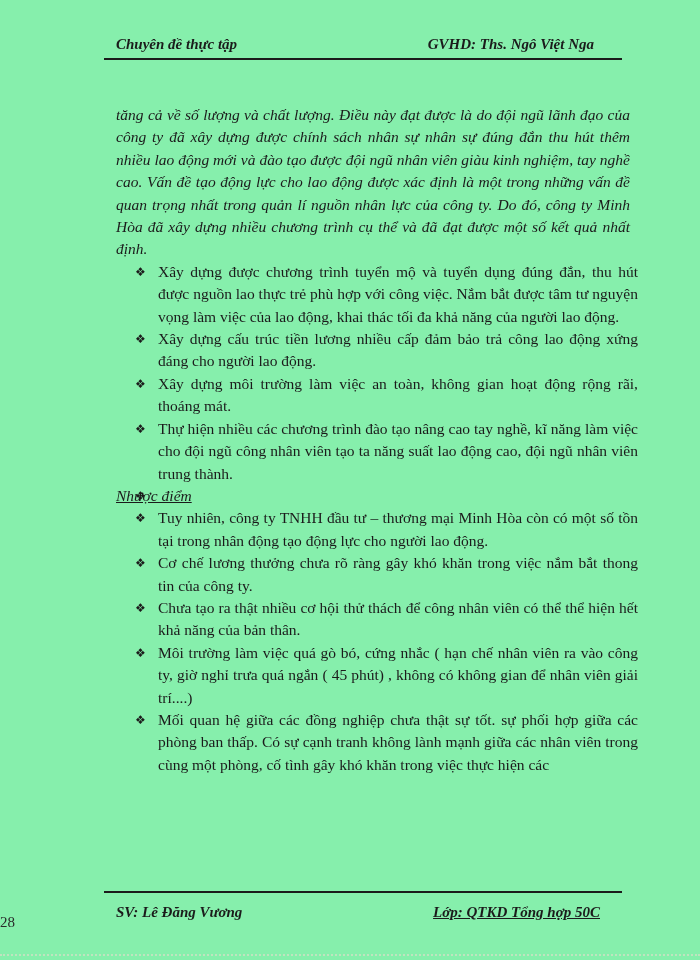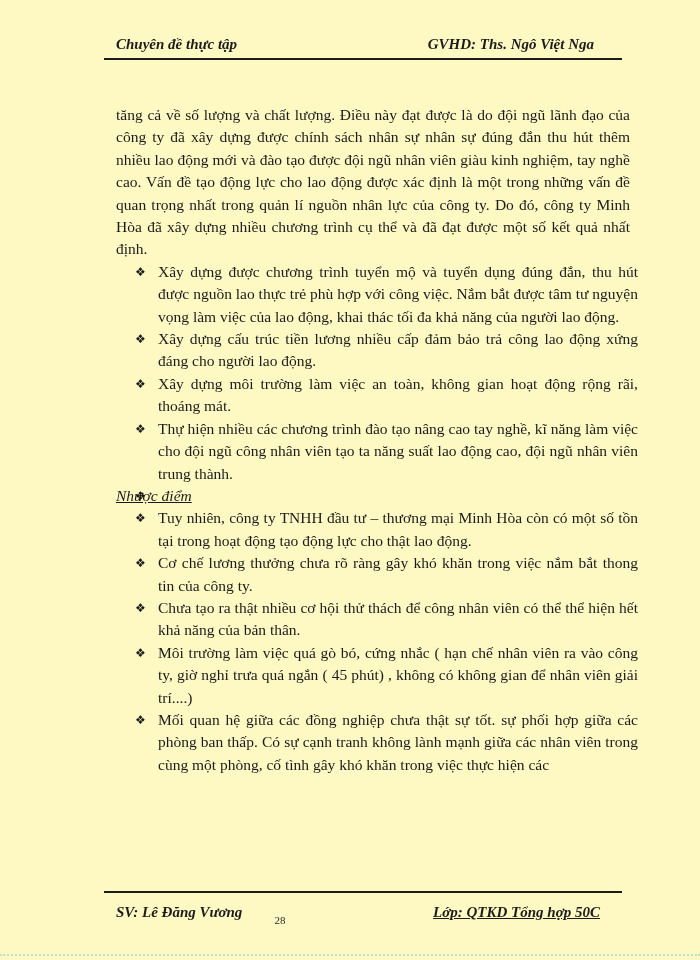--- a/index.html
+++ b/index.html
@@ -4,21 +4,21 @@
 <style>
   html, body {
     margin: 0;
     padding: 0;
     background: #ffffff;
   }
   .page {
     position: relative;
     width: 700px;
     height: 960px;
-    background: #fef9c3;
+    background: #86efac;
     font-family: "Liberation Serif", "DejaVu Serif", serif;
     color: #1b1b1b;
     overflow: hidden;
   }
 
   
   .header {
     position: absolute;
     top: 36px;
     left: 104px;
@@ -40,20 +40,21 @@
     position: absolute;
     top: 104px;
     left: 104px;
     width: 534px;
     font-size: 15.5px;
     line-height: 22.4px;
     text-align: justify;
   }
   .content p.opening {
     margin: 0 8px 0 12px;
+    font-style: italic;
   }
   ul.diamond-list {
     list-style: none;
     margin: 0;
     padding: 0;
   }
   ul.diamond-list li {
     position: relative;
     padding-left: 54px;
     text-align: justify;
@@ -87,22 +88,21 @@
     font-weight: bold;
     font-style: italic;
   }
   .footer .f-left { padding-left: 12px; }
   .footer .f-right { padding-right: 22px; text-decoration: underline; }
   .page-number {
     position: absolute;
     top: 914px;
     left: 0;
     width: 560px;
-    text-align: center;
-    font-size: 11px;
+    font-size: 15px;
     color: #2a2a2a;
   }
 
   
   .page-edge {
     position: absolute;
     left: 0;
     bottom: 4px;
     width: 100%;
     border-top: 2px dotted #bfe3bf;
@@ -142,21 +142,21 @@
       <li>
         <span class="marker">❖</span>
       </li>
     </ul>
 
     <p class="weak-heading">Nhược điểm</p>
 
     <ul class="diamond-list">
       <li>
         <span class="marker">❖</span>
-        <span>Tuy  nhiên, công ty TNHH  đầu tư – thương mại Minh Hòa  còn có một số tồn tại trong hoạt động tạo động lực cho thật lao động.</span>
+        <span>Tuy  nhiên, công ty TNHH  đầu tư – thương mại Minh Hòa  còn có một số tồn tại trong nhân động tạo động lực cho người lao động.</span>
       </li>
       <li>
         <span class="marker">❖</span>
         <span>Cơ chế lương thưởng chưa rõ ràng gây khó khăn trong việc nắm bắt thong tin của công ty.</span>
       </li>
       <li>
         <span class="marker">❖</span>
         <span>Chưa tạo ra thật nhiều cơ hội thử thách để công nhân viên có thể thể hiện hết khả năng của bản thân.</span>
       </li>
       <li>

